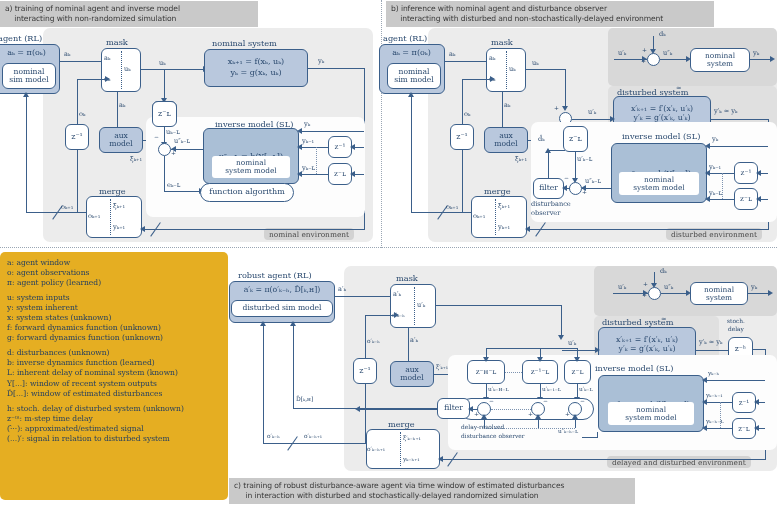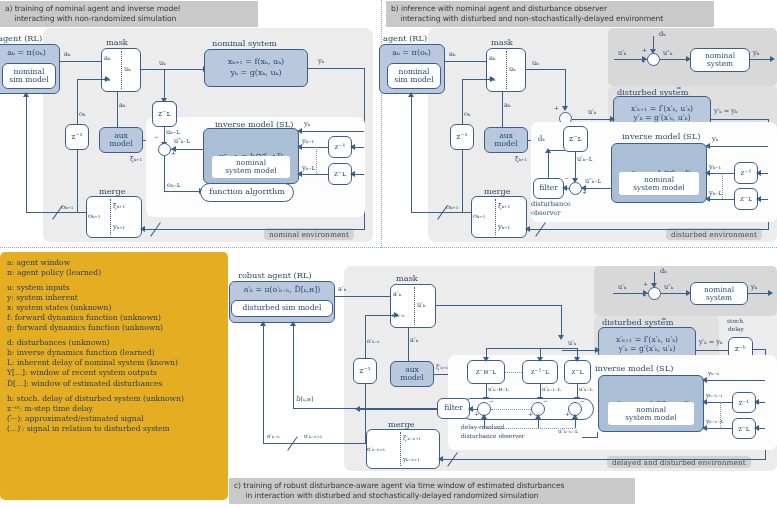--- a/index.html
+++ b/index.html
@@ -366,20 +366,21 @@
 <div class="h" style="left:758px;top:199px;width:10px;"></div>
 <div class="arrow ar-l" style="left:756px;top:196px;"></div>
 <div class="h" style="left:707px;top:199px;width:27px;"></div>
 <div class="arrow ar-l" style="left:705px;top:196px;"></div>
 <div class="lbl-sm" style="left:709px;top:189px;">yₖ₋ʟ</div>
 <div class="vd" style="left:722px;top:173px;height:26px;"></div>
 
 <div id="legend" style="left:0px;top:252px;width:228px;height:248px;">
   <div>
     <div class="row">a:  agent window</div>
+    <div class="row">o:  agent observations</div>
     <div class="row">π:  agent policy (learned)</div>
   </div>
   <div class="gap"></div>
   <div>
     <div class="row">u:  system inputs</div>
     <div class="row">y:  system inherent</div>
     <div class="row">x:  system states (unknown)</div>
     <div class="row">f:  forward dynamics function (unknown)</div>
     <div class="row">g:  forward dynamics function (unknown)</div>
   </div>

